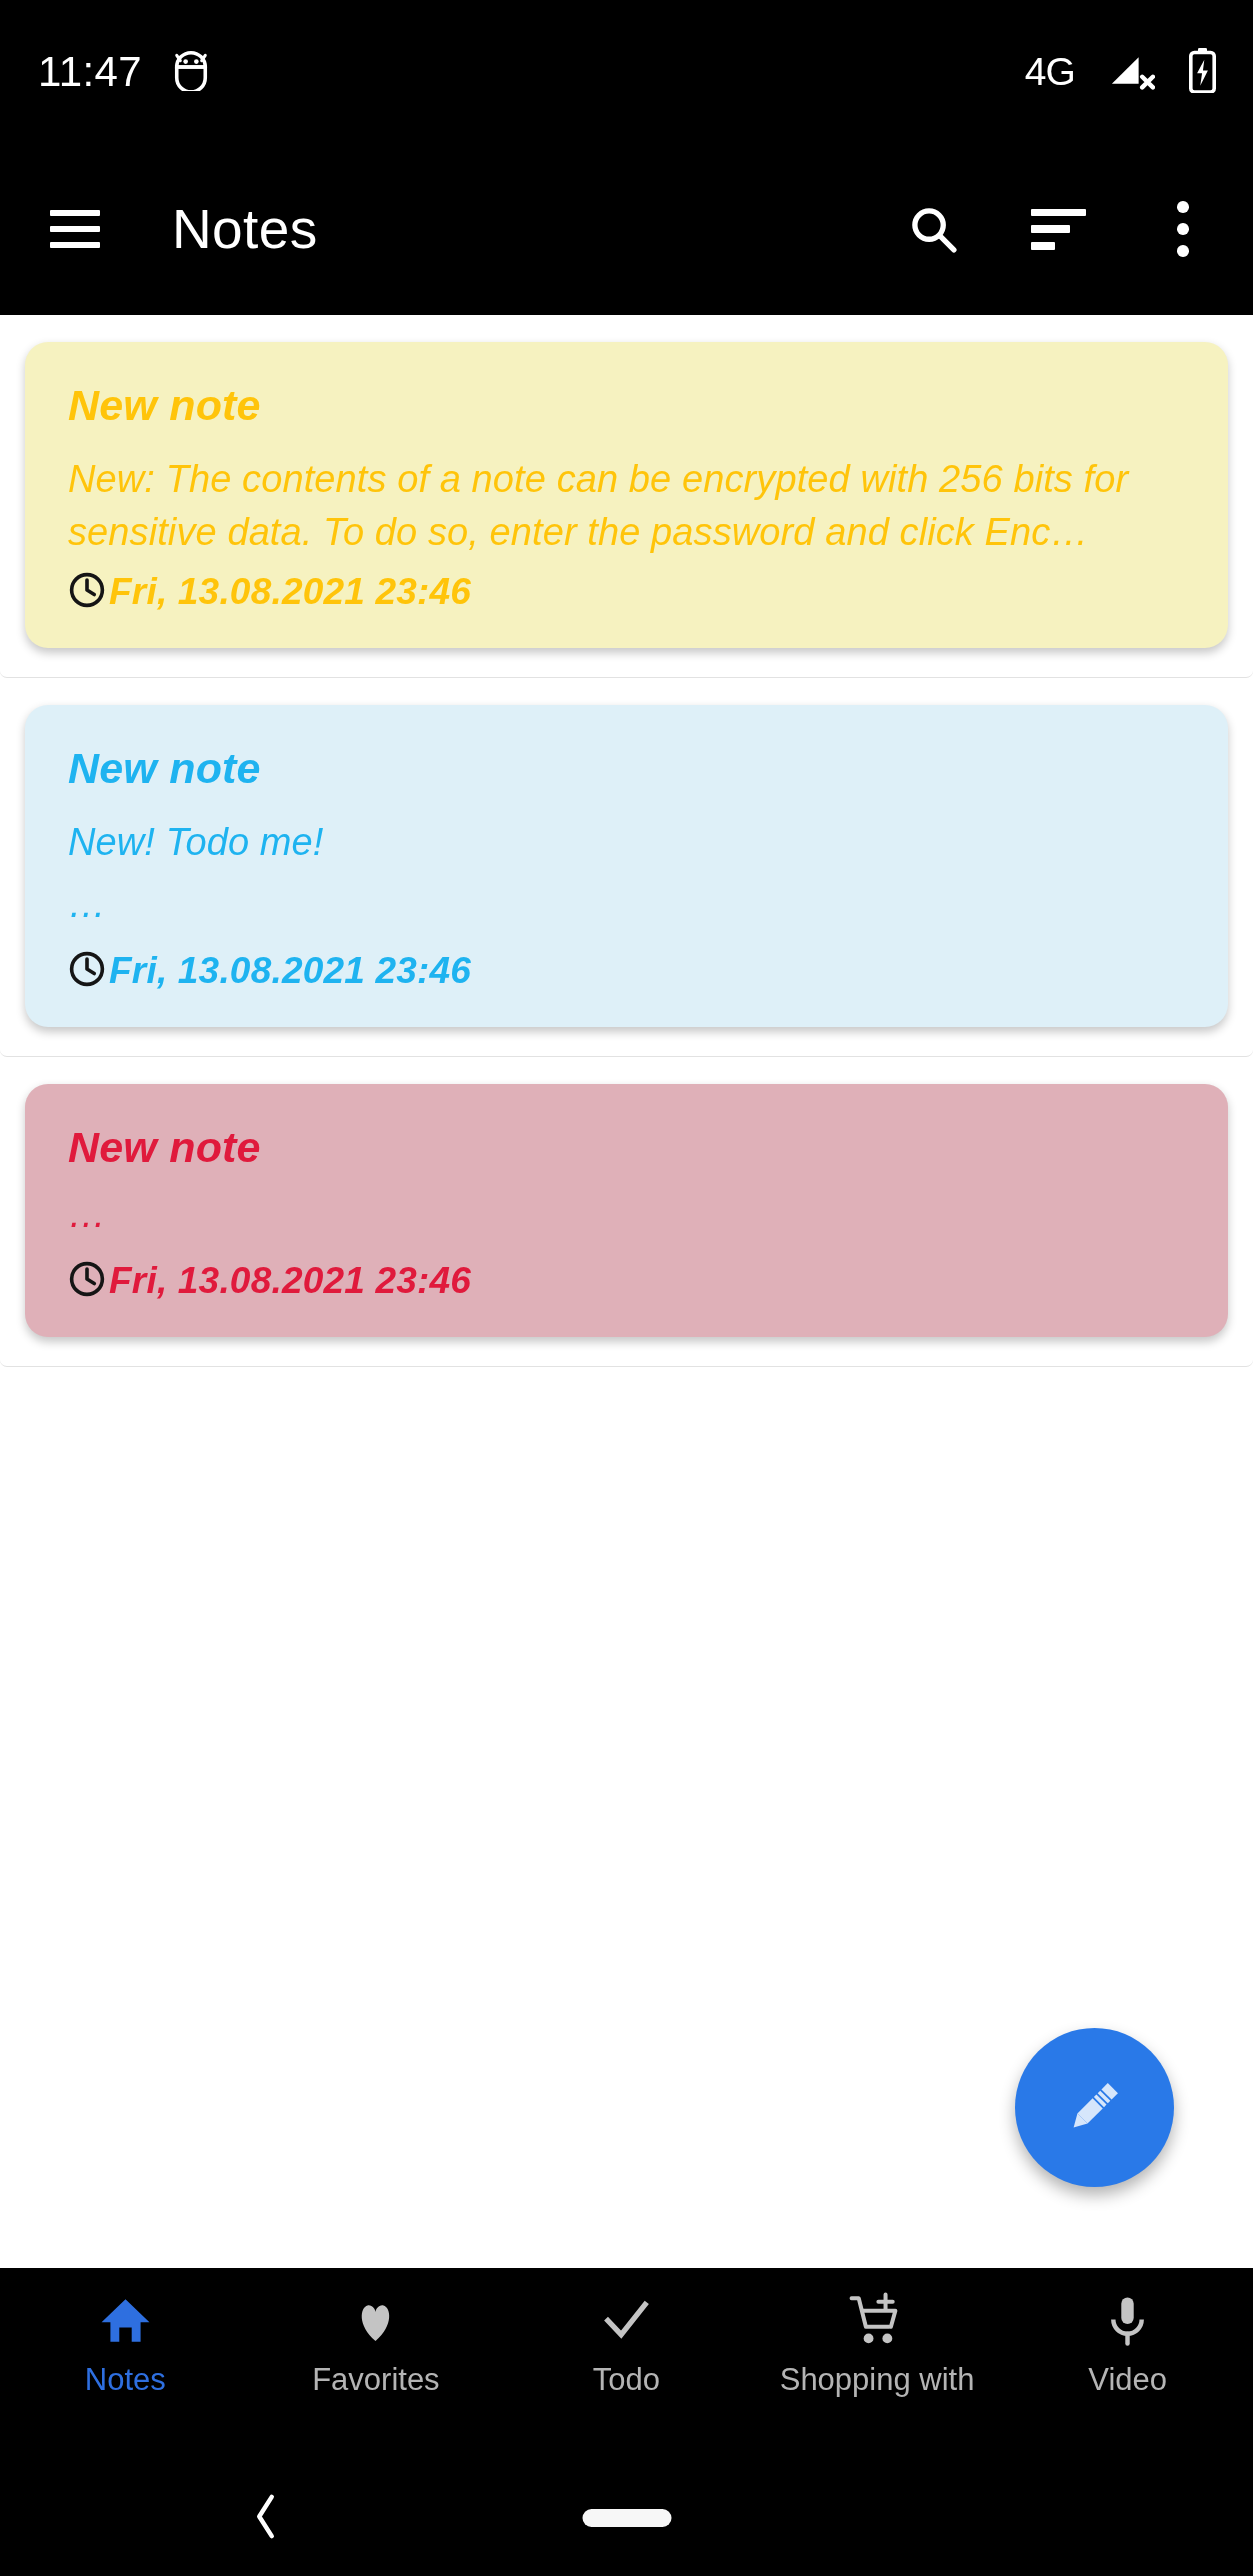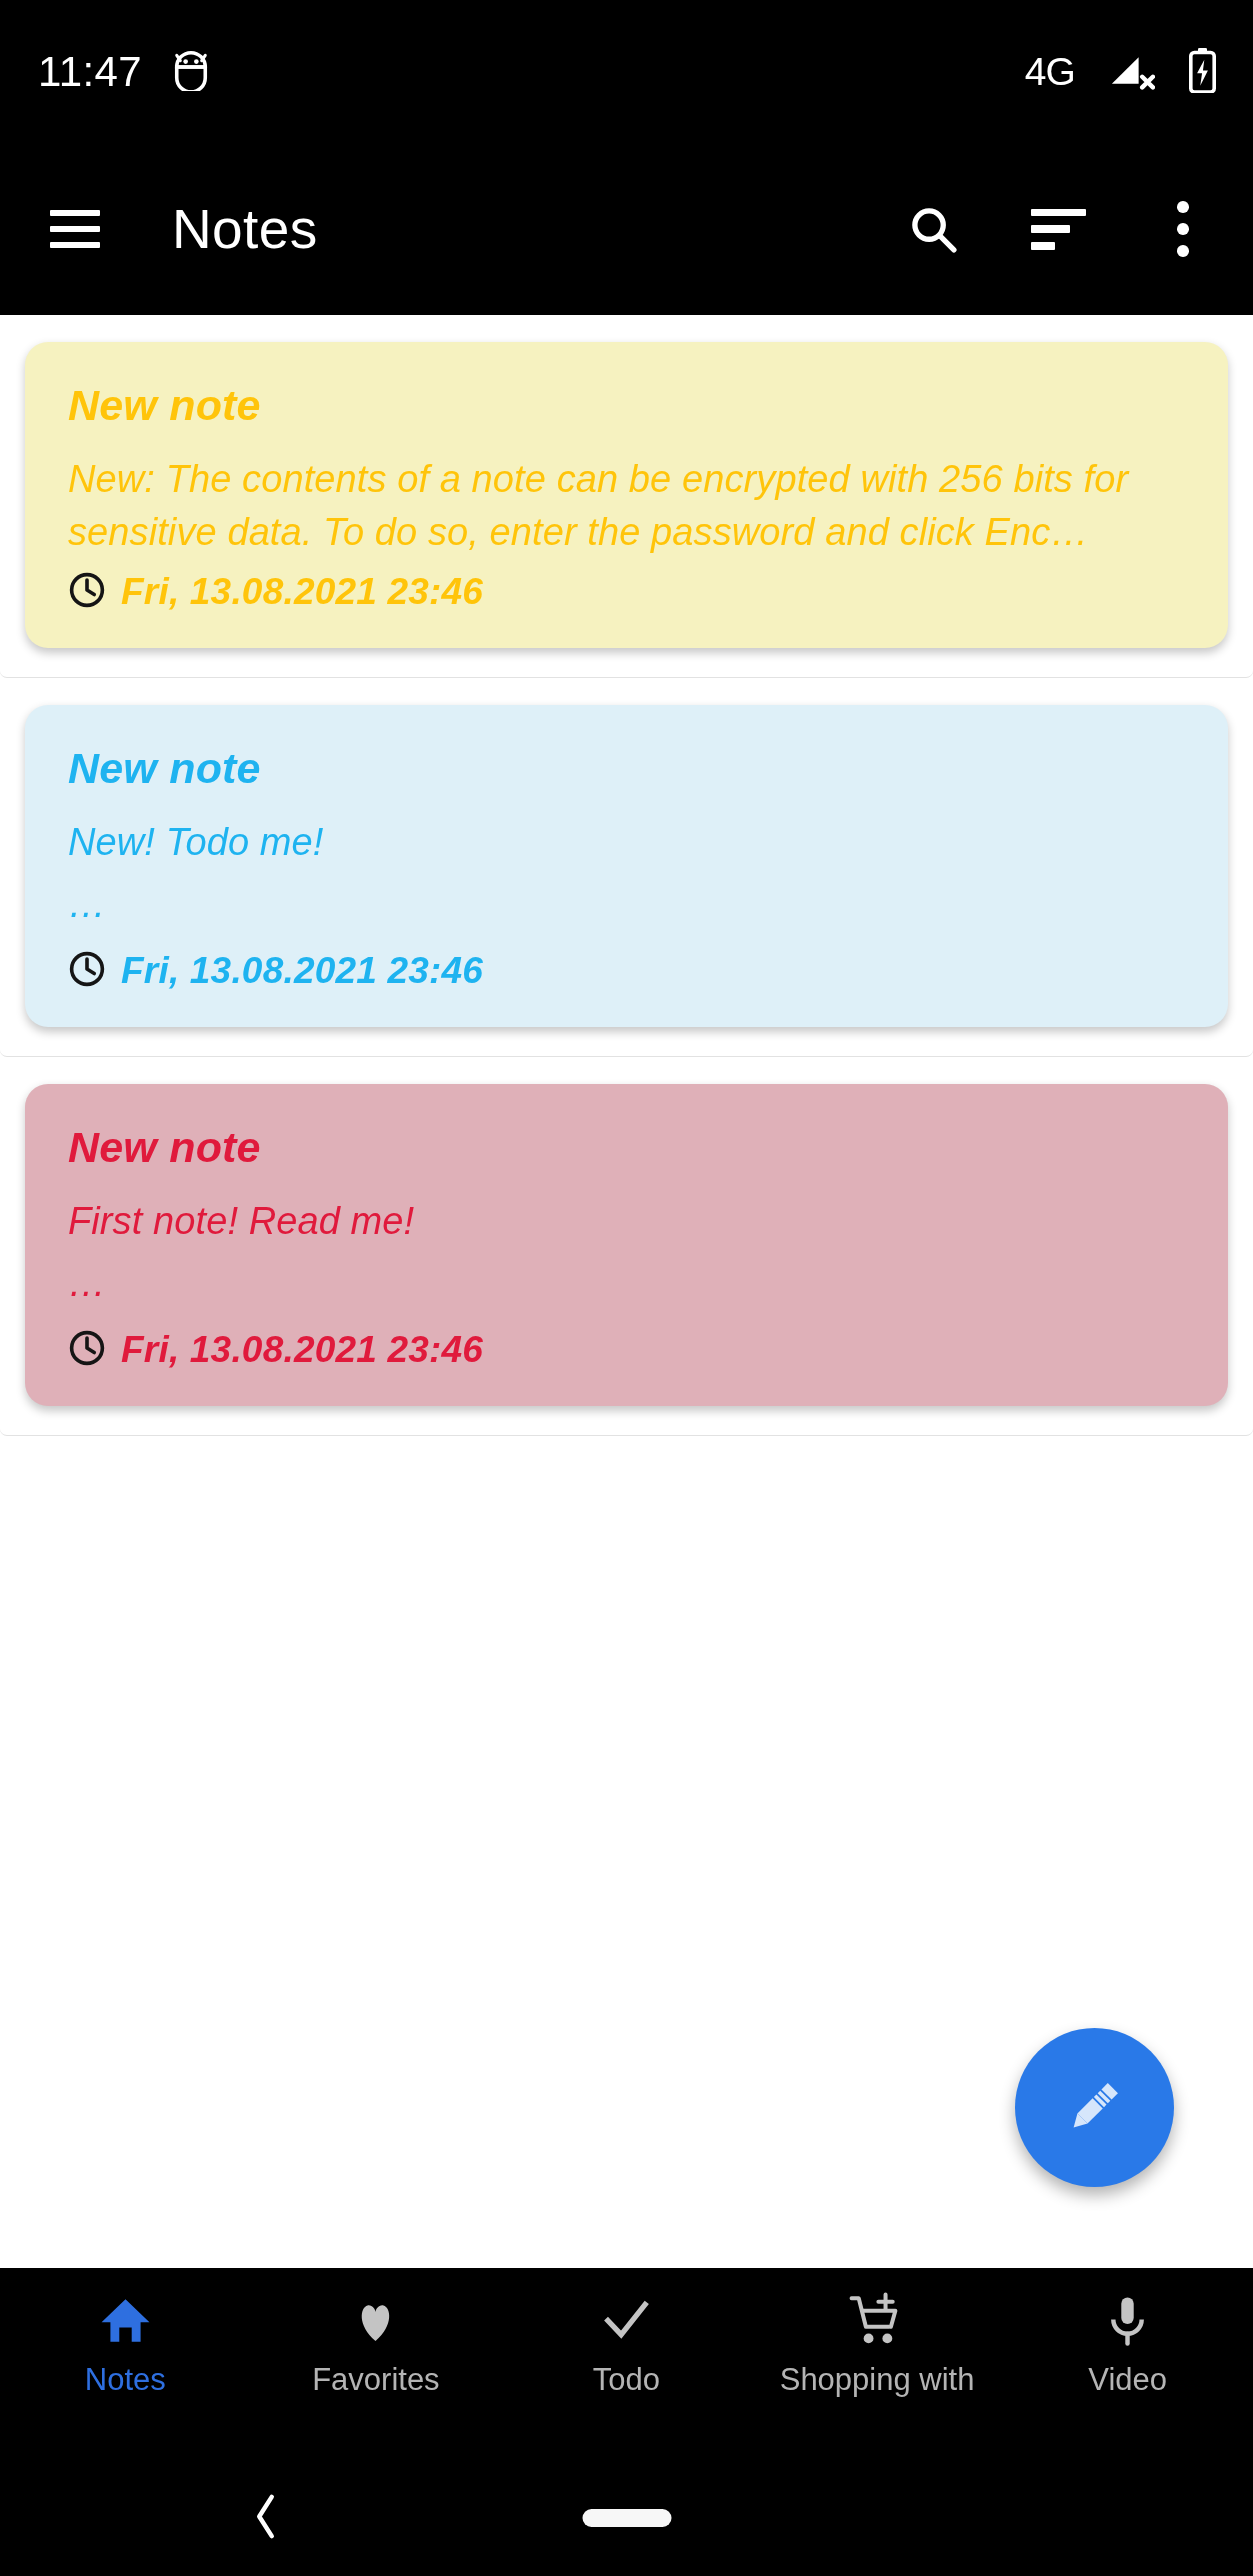--- a/index.html
+++ b/index.html
@@ -93,21 +93,21 @@
     letter-spacing:0.1px;
     margin-top:6px;
   }
   .note-ellipsis {
     font-size:38px;
     font-style:italic;
     line-height:1.0;
     margin:16px 0 27px 0;
   }
   .note-meta {
-    display:flex; align-items:center; gap:15px;
+    display:flex; align-items:center; gap:3px;
     margin-top:12.5px;
   }
   .note-date {
     font-size:37px;
     font-weight:bold;
     font-style:italic;
     line-height:1;
     letter-spacing:0.2px;
   }
   .clock-icon { flex:0 0 auto; display:block; }
@@ -262,21 +262,20 @@
             </svg>
           </span>
           <span class="note-date" style="color:#1EB3F0;">Fri, 13.08.2021 23:46</span>
         </div>
       </div>
     </div>
 
     <div class="note-row">
       <div class="note-card" style="background:#DFB0B8;">
         <div class="note-title" style="color:#E01A3C;">New note</div>
-        <div class="note-body" style="color:#E01A3C;">First note! Read me!</div>
         <div class="note-ellipsis" style="color:#E01A3C;">…</div>
         <div class="note-meta">
           <span class="clock-icon">
             <svg width="38" height="38" viewBox="0 0 42 42">
               <circle cx="21" cy="21" r="17" fill="none" stroke="#151515" stroke-width="4"></circle>
               <path d="M21 10 L21 21 L29 26" fill="none" stroke="#151515" stroke-width="4" stroke-linecap="round" stroke-linejoin="round"></path>
             </svg>
           </span>
           <span class="note-date" style="color:#E01A3C;">Fri, 13.08.2021 23:46</span>
         </div>

